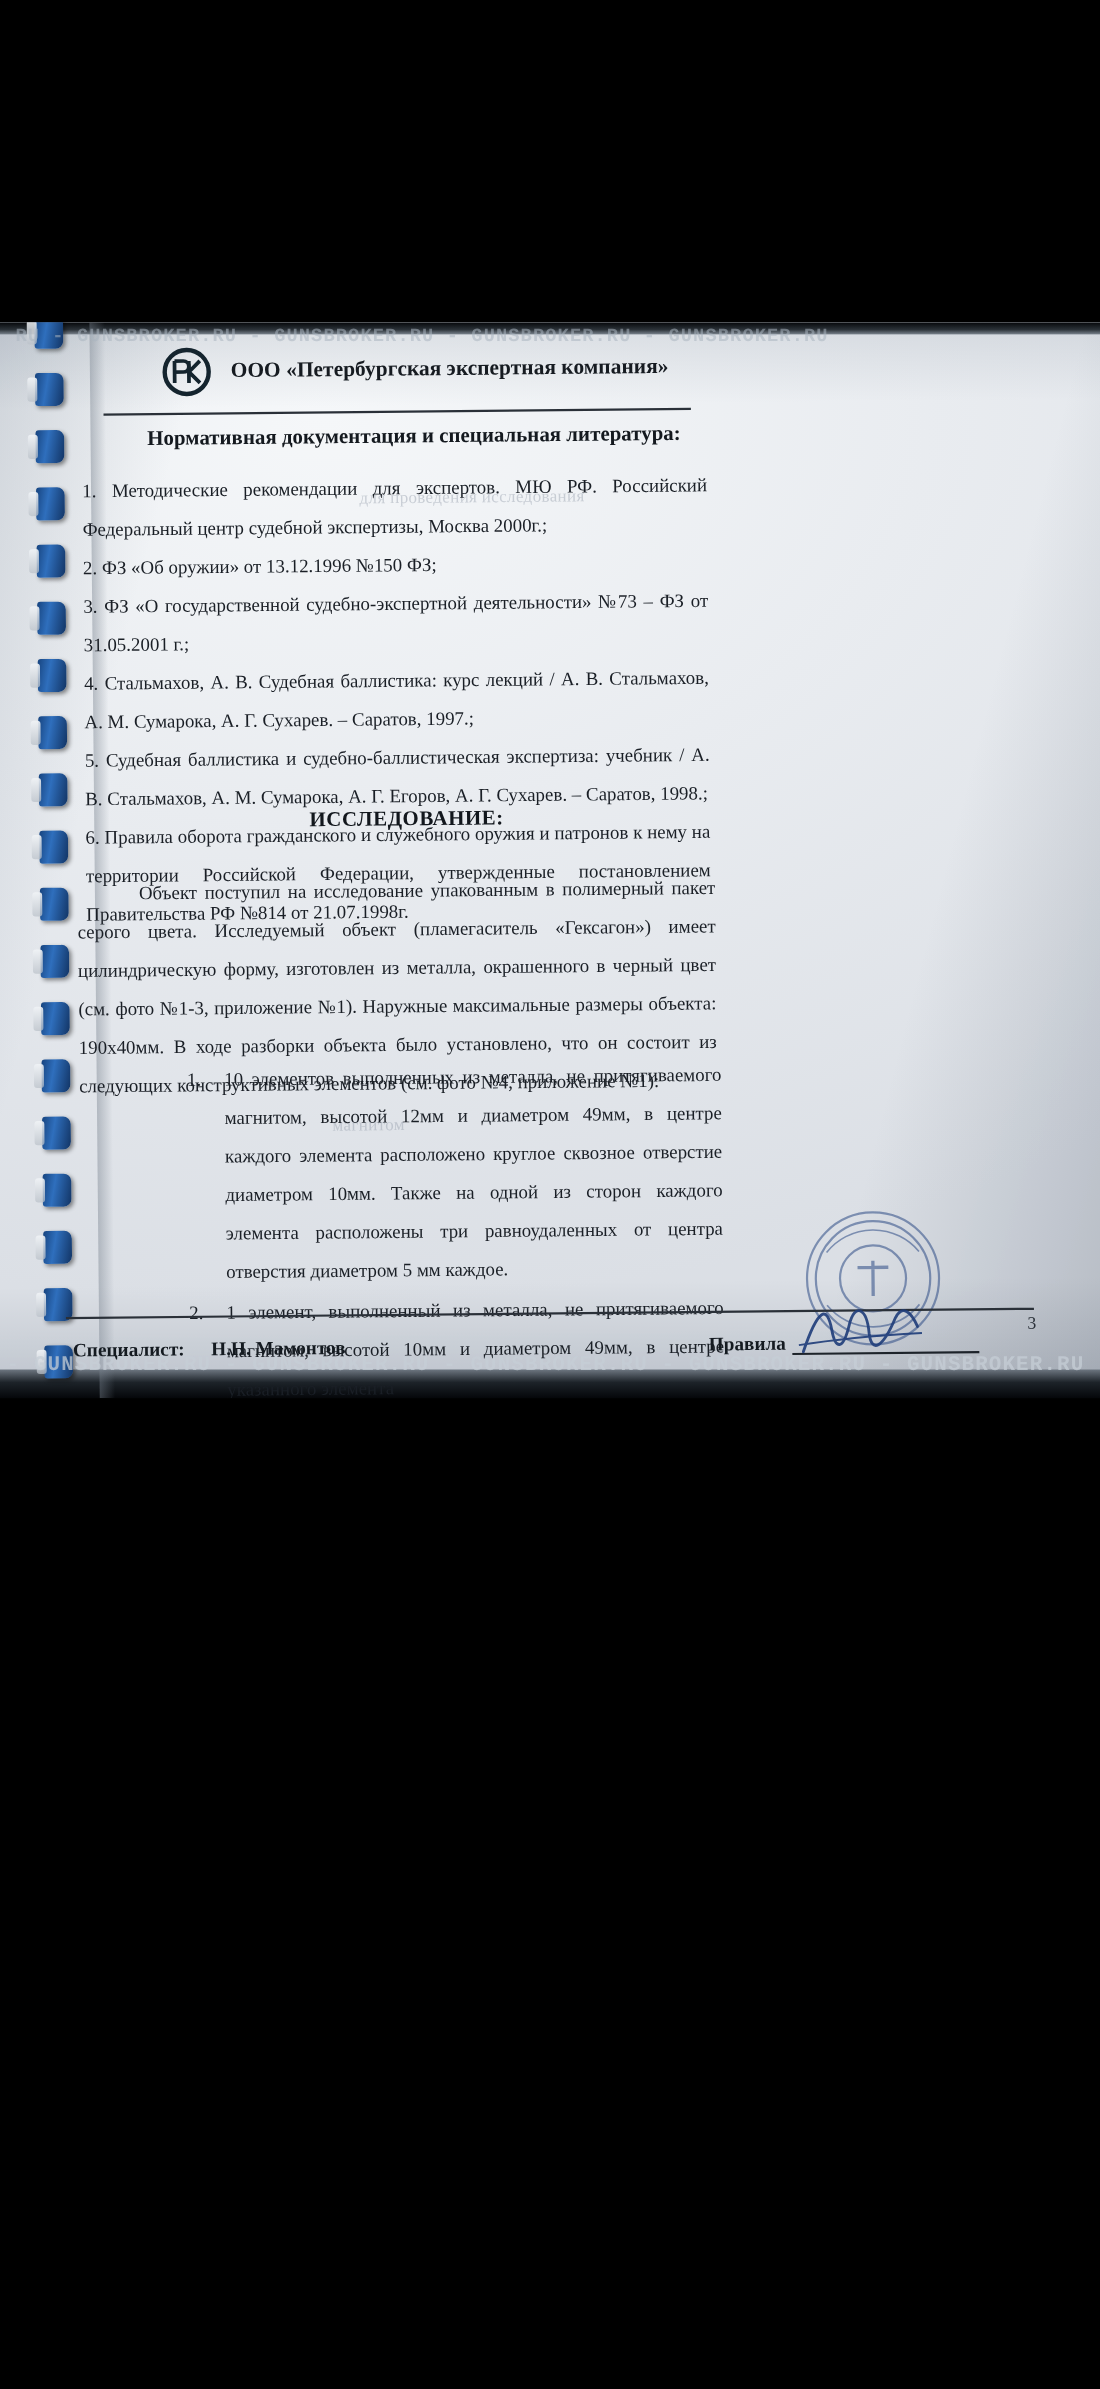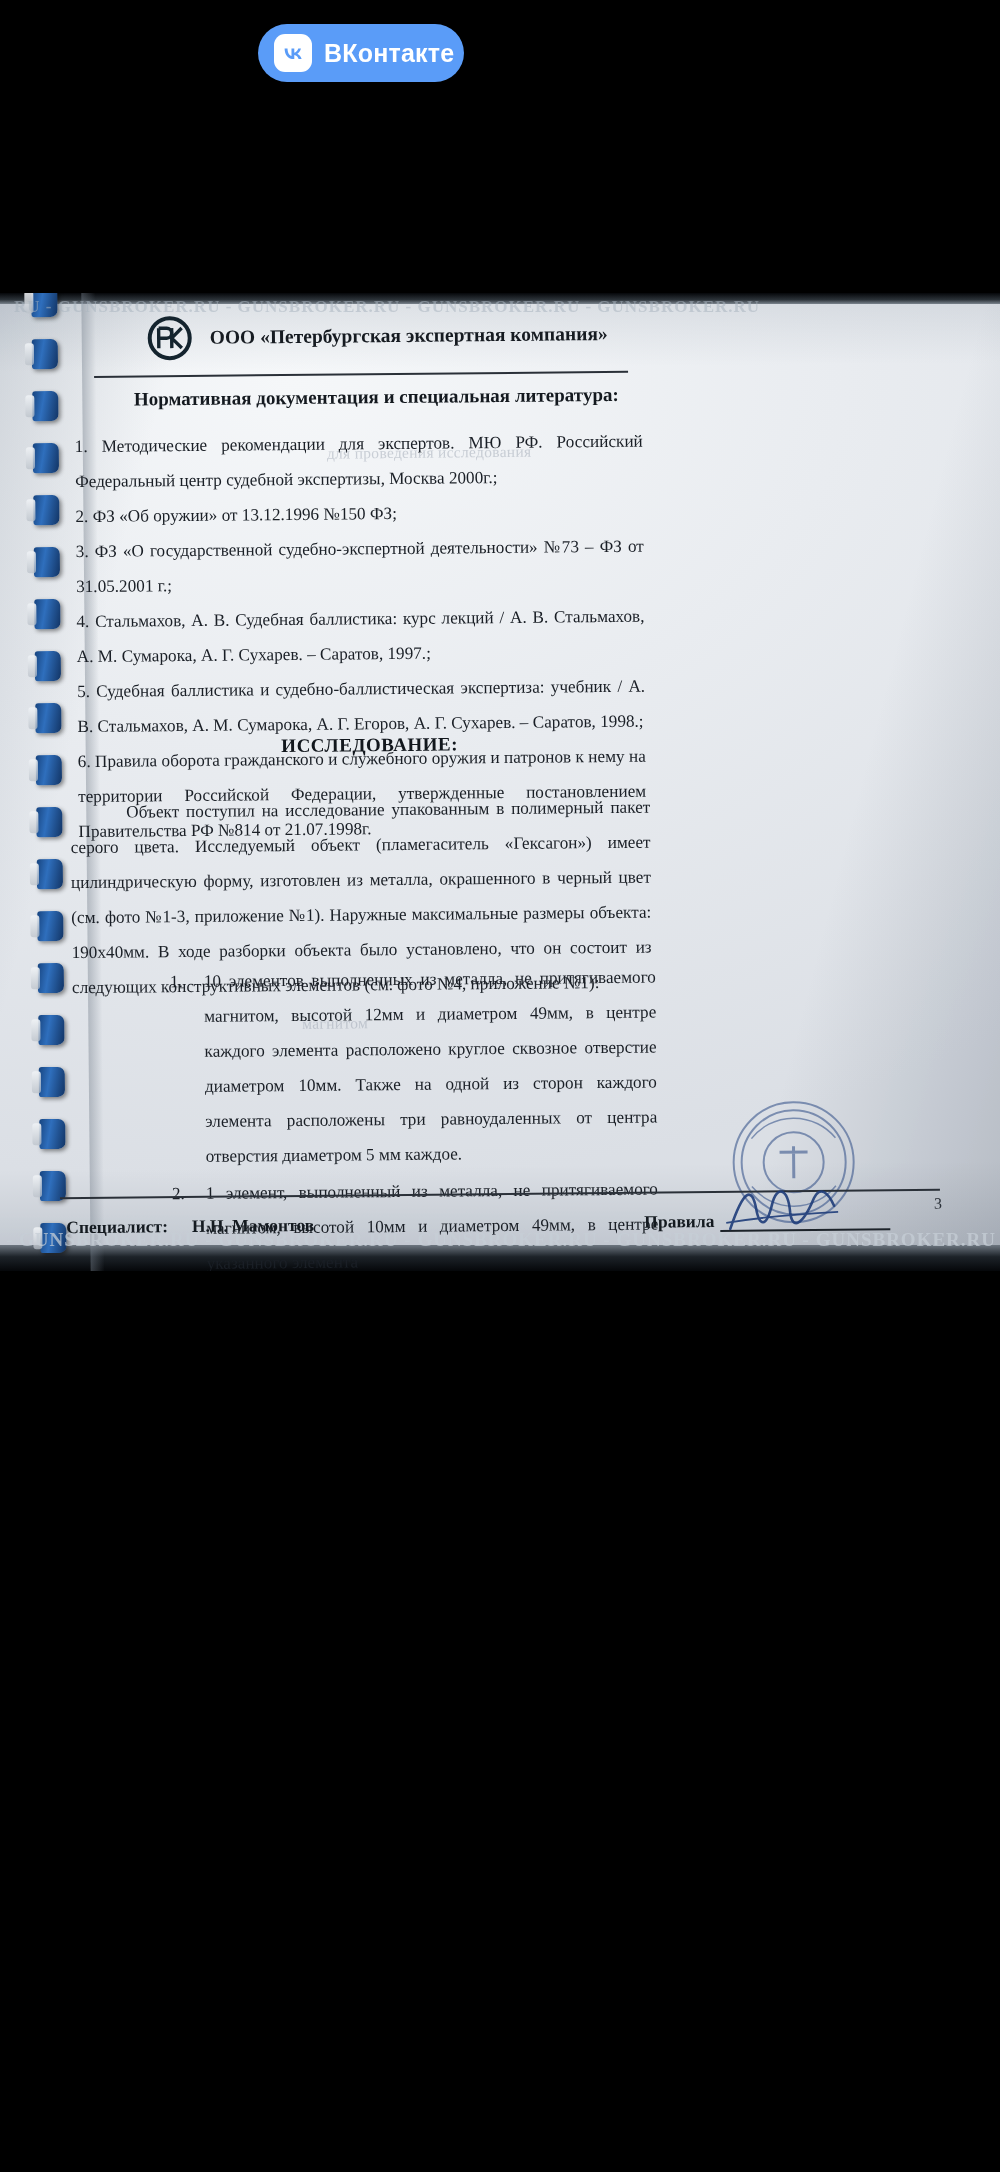--- a/index.html
+++ b/index.html
@@ -112,21 +112,21 @@
   
   #crease {
     position: absolute; left: 86px; top: 0; width: 14px; height: 978px;
     background: linear-gradient(90deg, rgba(120,130,142,.45), rgba(255,255,255,0));
     transform: rotate(-0.55deg);
   }
 
   
   .wm {
     position: absolute;
-    font-family: Liberation Serif, serif;
+    font-family: Liberation Mono, monospace;
     font-weight: bold;
     color: rgba(170,180,192,.55);
     white-space: nowrap;
     letter-spacing: 1px;
     pointer-events: none;
   }
   #wm-top  { left: 14px;  top: 4px;   font-size: 17px; }
   #wm-bot  { left: 6px;   top: 936px; font-size: 19px; color: rgba(198,205,214,.75); }
 
   
@@ -244,28 +244,20 @@
   #page-number {
     position: absolute; left: 930px; top: 906px;
     font-size: 16px; color: #2a3038;
   }
 </style>
 </head>
 <body>
 
 <div id="screen">
 
-  <div id="vk-button">
-    <span id="vk-badge">
-      <svg width="28" height="28" viewBox="0 0 24 24" aria-hidden="true">
-        <path fill="#5a9cf8" d="M12.8 17.2c-5 0-7.9-3.4-8-9.1h2.5c.1 4.2 1.9 6 3.4 6.4V8.1h2.4v3.6c1.4-.2 2.9-1.8 3.4-3.6h2.3c-.4 2.2-2 3.8-3.1 4.5 1.1.6 3 2 3.7 4.6h-2.6c-.6-1.8-1.9-3.2-3.7-3.4v3.4h-.3z"></path>
-      </svg>
-    </span>
-    <span id="vk-label">ВКонтакте</span>
-  </div>
 
   <div id="photo">
 
     <div id="page"></div>
     <div id="edge-top"></div>
     <div id="edge-bottom"></div>
     <div id="crease"></div>
 
     <div id="binding">
         <div class="coil" style="top: -6px;"></div>

